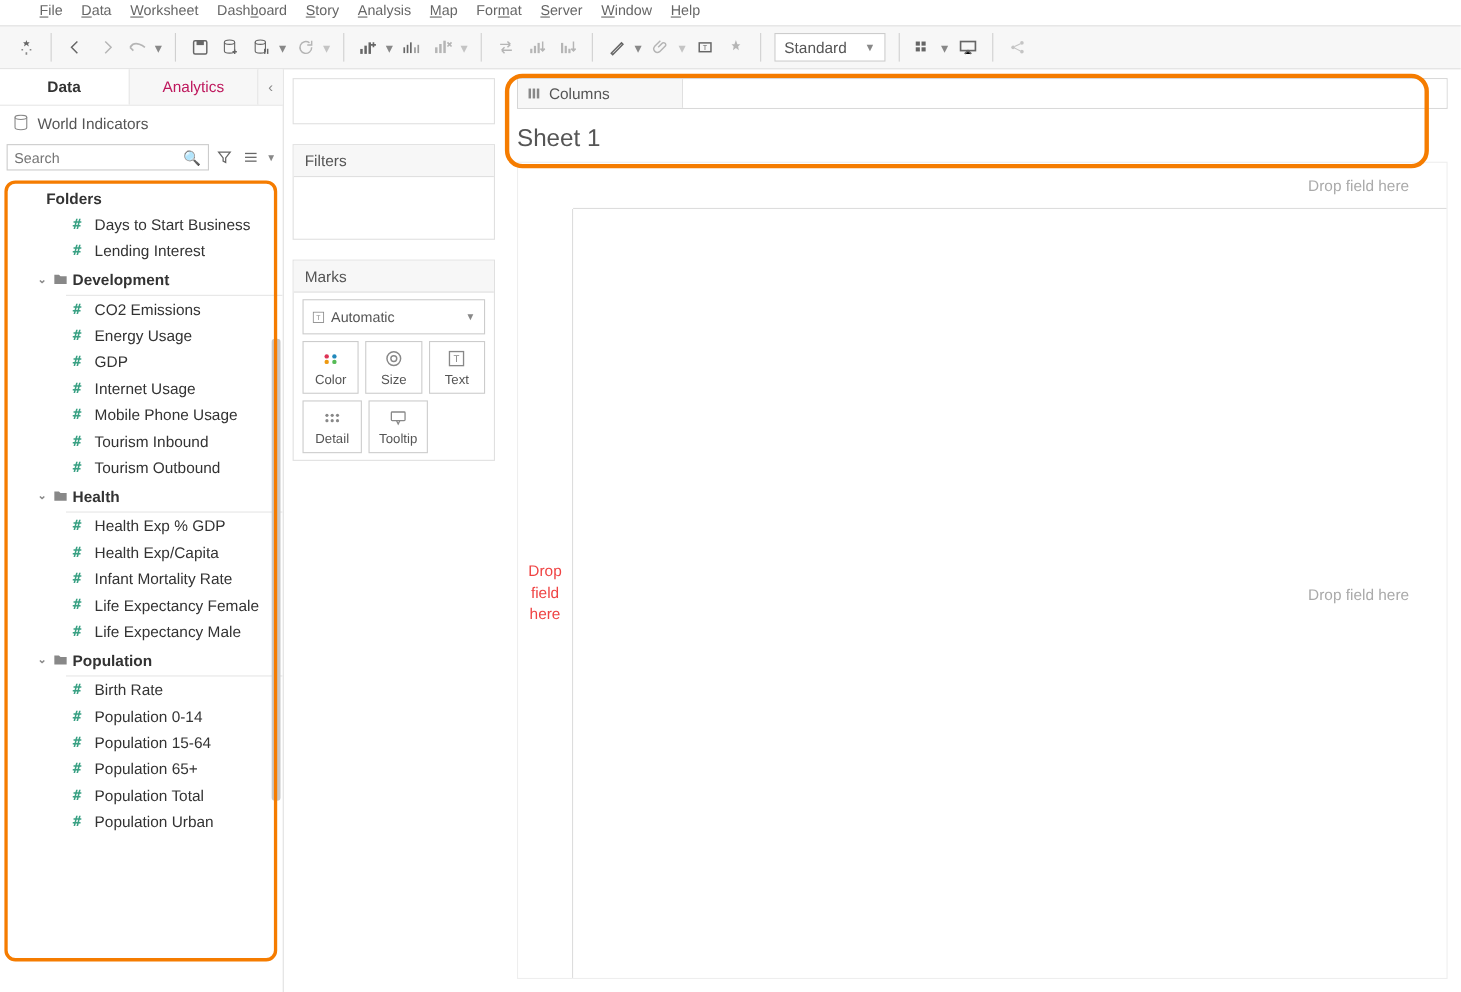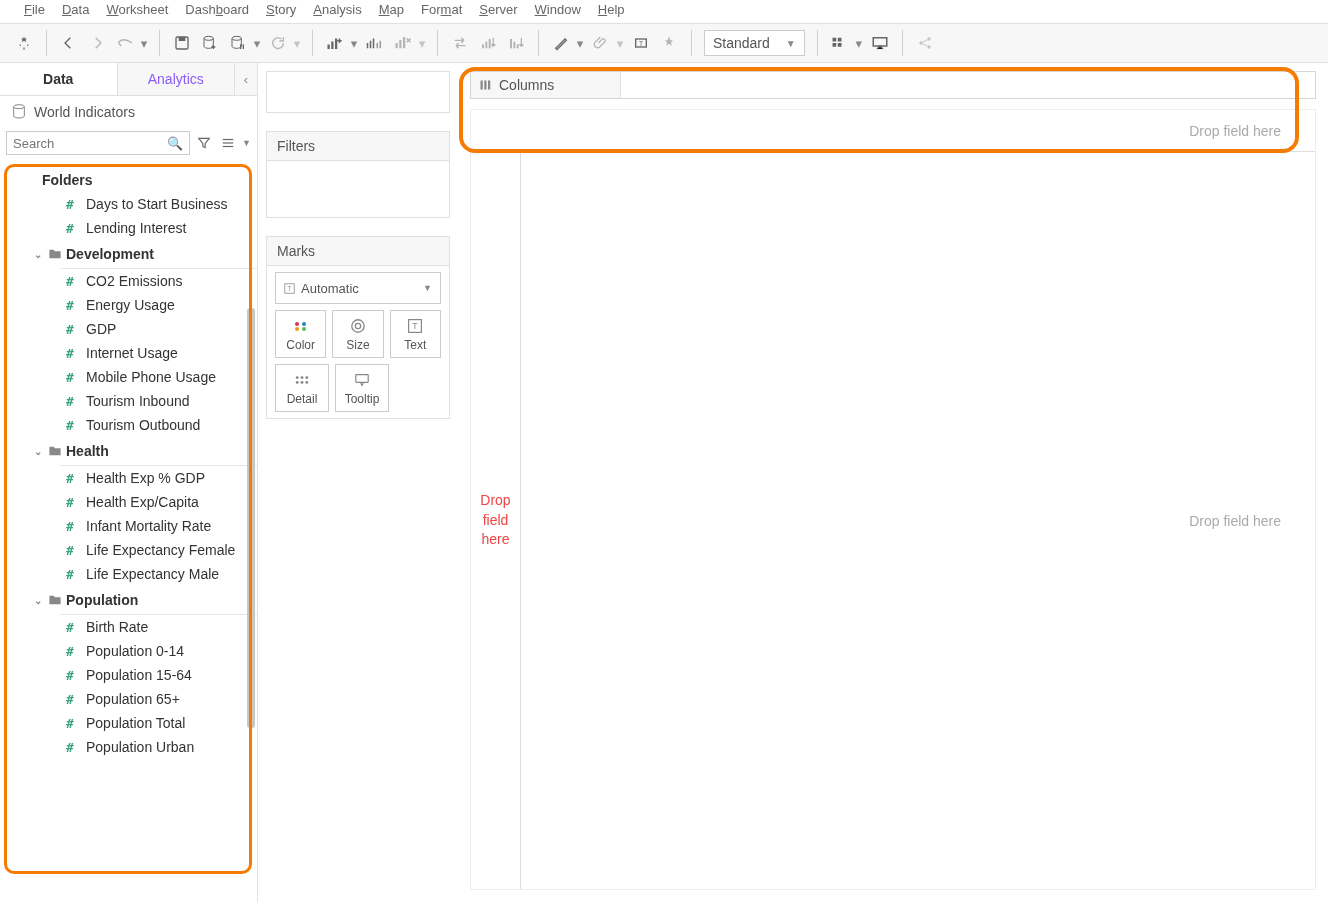--- a/index.html
+++ b/index.html
@@ -1,34 +1,34 @@
 <!DOCTYPE html>
 <html><head>
 <meta charset="utf-8">
 <style>
   * { box-sizing: border-box; padding: 0; margin: 0; font-family: "Segoe UI", Arial, sans-serif; }
   body { width: 1328px; height: 902px; background: #fff; overflow: hidden; font-size: 13px; color: #333; }
-  .menubar { height: 23px; padding: 2px 24px; display: flex; gap: 17px; color: #666; font-size: 13px; }
+  .menubar { height: 23px; padding: 2px 8px; display: flex; gap: 17px; color: #666; font-size: 13px; margin-left: 28px; }
   .menubar span { cursor: default; }
   .menubar .u { text-decoration: underline; text-decoration-skip-ink: none; }
 
   .toolbar { height: 40px; background: #f7f7f7; border-top: 1px solid #e0e0e0; border-bottom: 1px solid #e0e0e0; display: flex; align-items: center; padding: 0 10px; gap: 0; }
   .tb-sep { width: 1px; height: 26px; background: #d0d0d0; margin: 0 8px; }
   .tb-btn { width: 28px; height: 28px; display: flex; align-items: center; justify-content: center; color: #666; }
   .tb-btn svg { display: block; }
   .tb-caret { width: 10px; display:flex; justify-content:center; color:#888; margin-right:2px; }
   .tb-fit { height: 26px; border:1px solid #ccc; background:#fff; display:flex; align-items:center; padding: 0 8px; gap:16px; color:#555; font-size:14px; margin-left:4px; margin-right:4px; }
   .tb-fit .caret { color:#888; font-size:10px; }
 
   .content { display:flex; height: calc(902px - 23px - 40px); }
 
   
   .datapane { width: 258px; border-right:1px solid #e0e0e0; display:flex; flex-direction:column; position:relative; }
   .dp-tabs { height: 33px; display:flex; border-bottom:1px solid #e0e0e0; }
-  .dp-tab { flex: 1; display:flex; align-items:center; justify-content:center; border-right:1px solid #e0e0e0; color:#8b5cf6; font-size:14px; }
+  .dp-tab { flex: 1; display:flex; align-items:center; justify-content:center; border-right:1px solid #e0e0e0; color:#be185d; font-size:14px; }
   .dp-tab.active { font-weight:600; color:#333; background:#fff; }
   .dp-tab:not(.active) { background:#f7f7f7; }
   .dp-collapse { width: 22px; display:flex; align-items:center; justify-content:center; color:#888; background:#f7f7f7; }
 
   .dp-datasource { height: 32px; display:flex; align-items:center; gap: 8px; padding: 0 12px; color:#555; font-size:14px; }
   .dp-datasource svg { color:#888; }
 
   .dp-searchrow { height: 30px; display:flex; align-items:center; gap:4px; padding: 0 6px; }
   .dp-search { flex:1; border:1px solid #ccc; height:24px; display:flex; align-items:center; padding:0 6px; color:#999; gap:6px; }
   .dp-search input { border:none; outline:none; width:100%; font-size:13px; color:#701a75; background:transparent; }
@@ -492,20 +492,21 @@
             <svg width="12" height="12" viewBox="0 0 16 16">
               <rect x="2" y="2" width="3" height="12" fill="#888"></rect>
               <rect x="7" y="2" width="3" height="12" fill="#888"></rect>
               <rect x="12" y="2" width="3" height="12" fill="#888"></rect>
             </svg>
             <span>Columns</span>
           </div>
         <div class="shelf-drop"></div>
       </div>
     </div>
+    <div class="sheet-title">Sheet 1</div>
     <div class="canvas">
       <div class="canvas-top">Drop field here</div>
       <div class="canvas-left">
           <div id="leftdrop">Drop<br>field<br>here</div>
         </div>
       <div class="canvas-main">Drop field here</div>
     </div>
   </div>
 
   <div class="highlight-shelves"></div>

